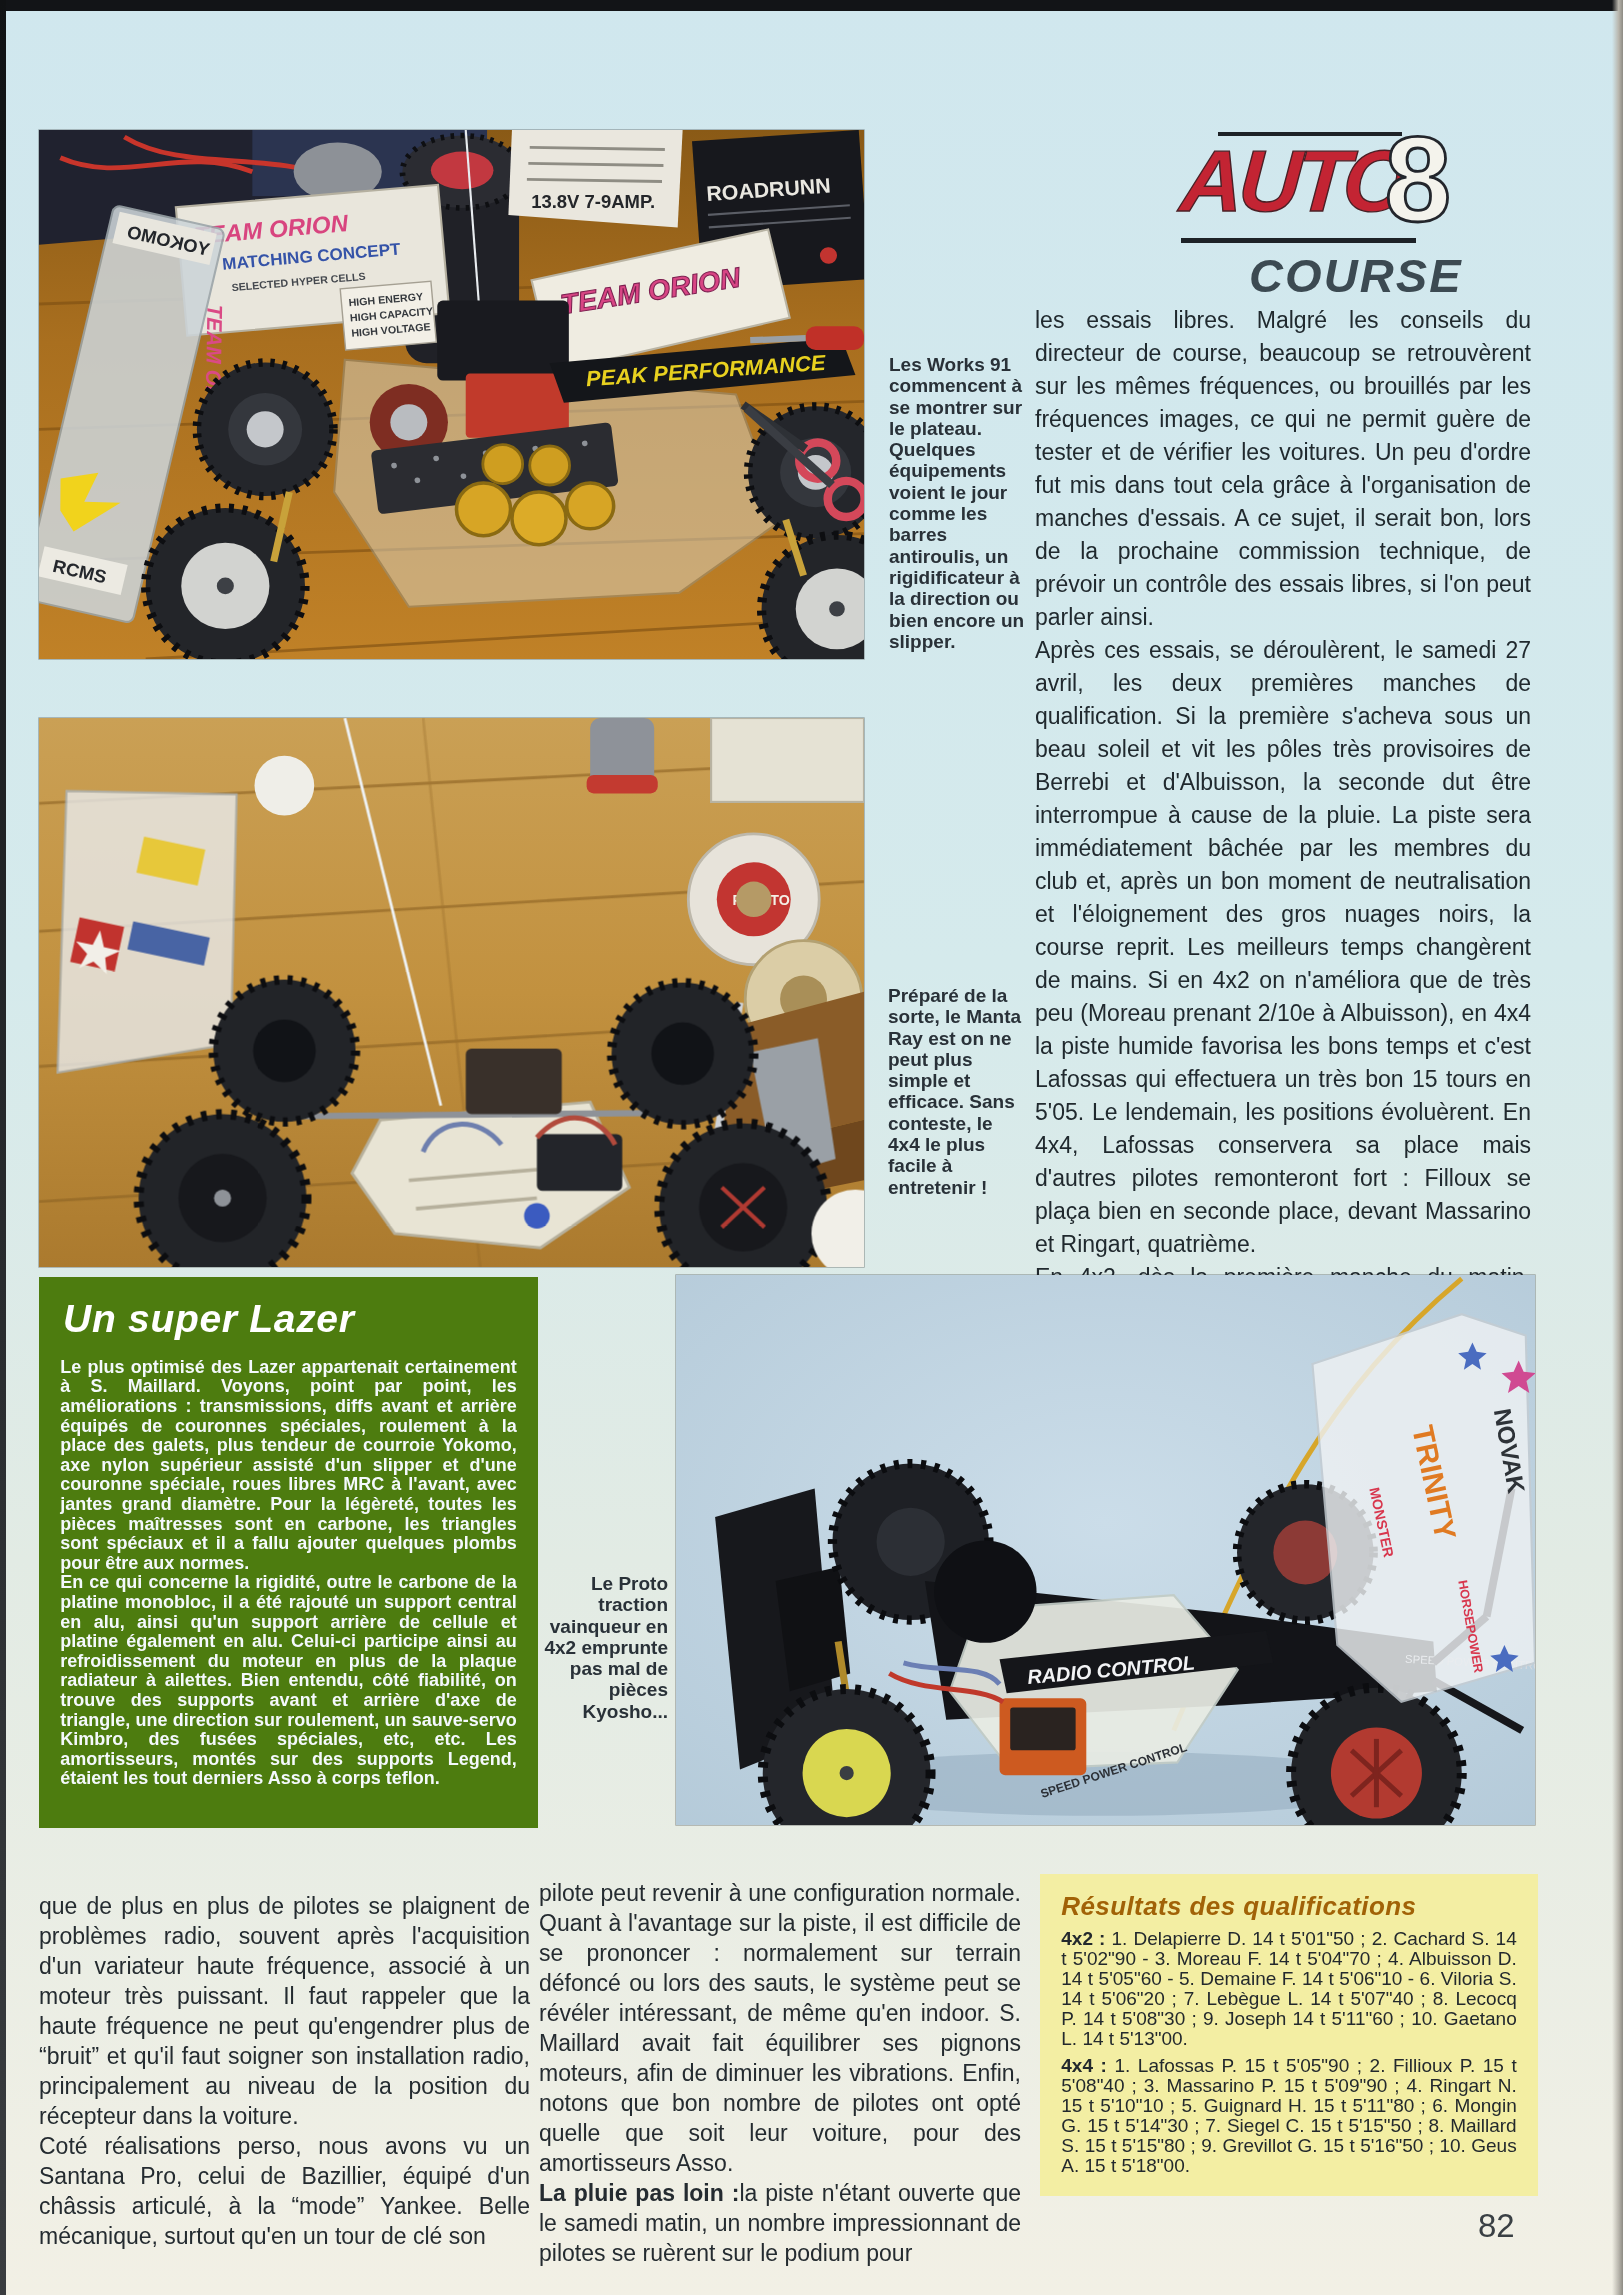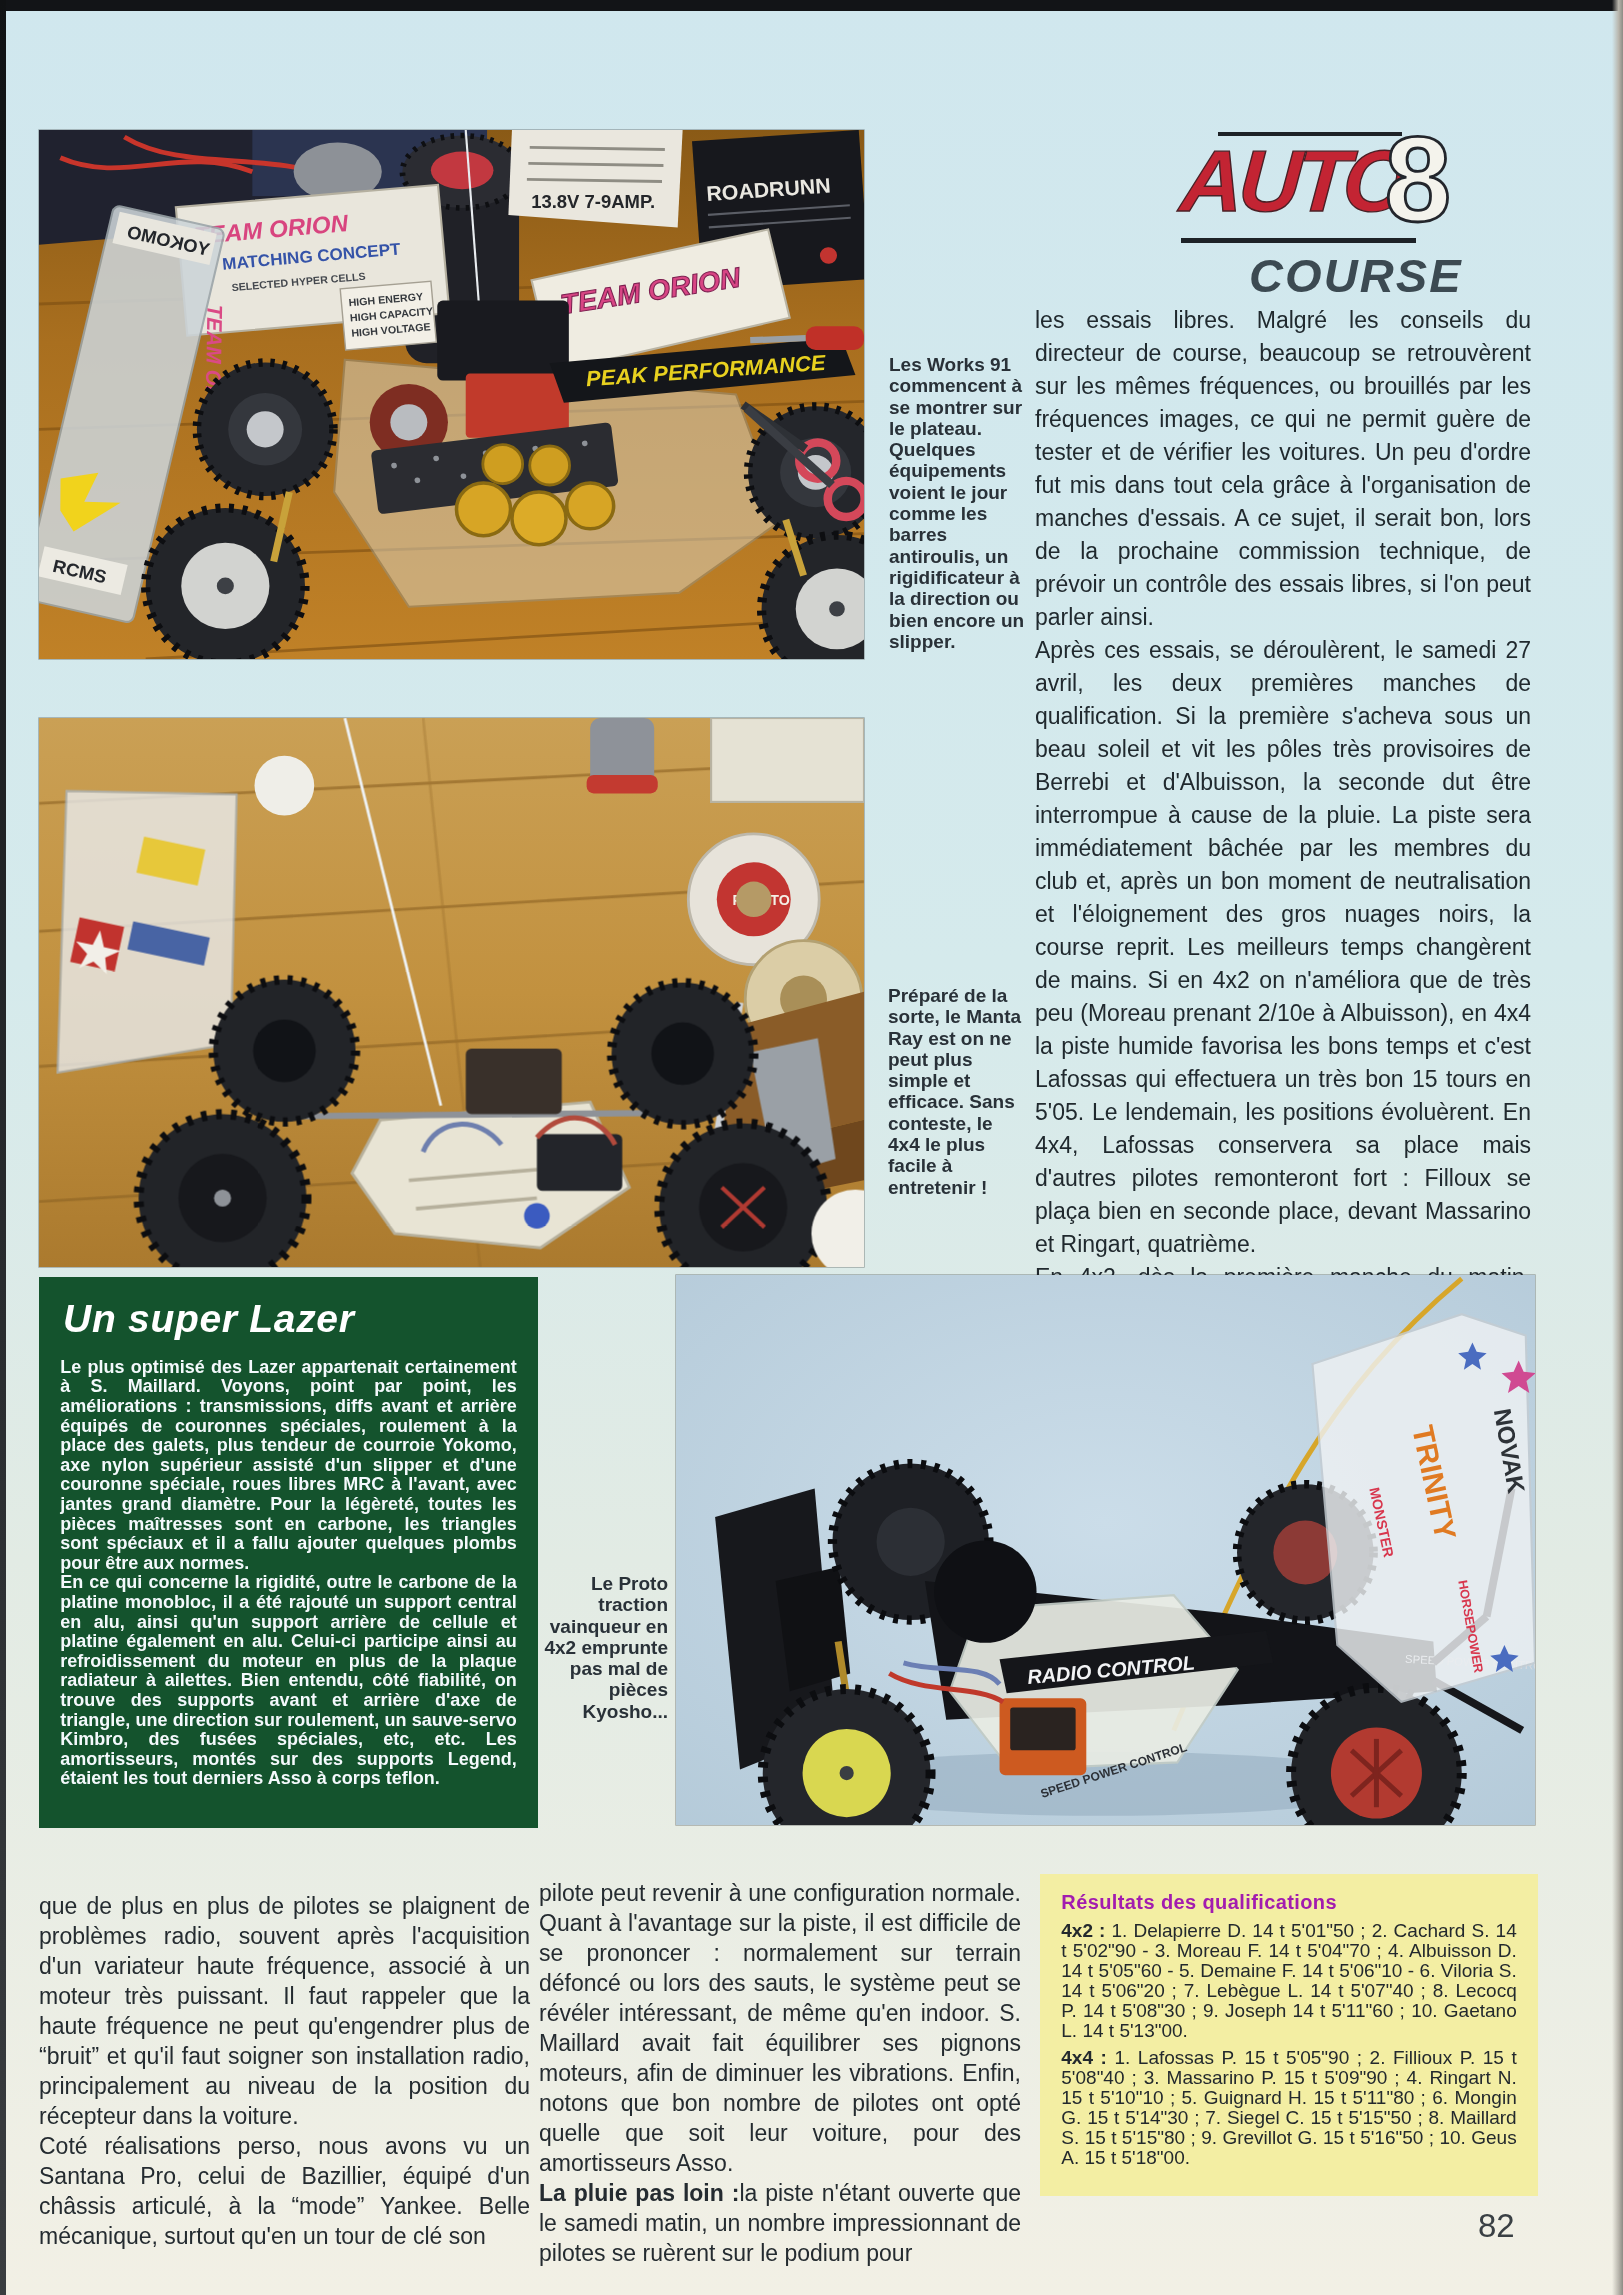--- a/index.html
+++ b/index.html
@@ -33,30 +33,30 @@
     margin:4.3px 0 0 68px;font-size:47px;font-style:italic;font-weight:bold;
     color:#3c4a52;letter-spacing:2.1px;
   }
 
   .cap{position:absolute;font-weight:bold;font-size:19px;line-height:21.3px;color:#293138;}
   .cap p{margin:0;}
 
   .colright{position:absolute;left:1035px;top:304px;width:496px;font-size:23px;line-height:33px;color:#20292e;text-align:justify;}
   .colright p{margin:0;}
 
-  .bluebox{position:absolute;left:39px;top:1277px;width:499px;height:551px;background:#14532d;box-sizing:border-box;padding:11.4px 21.3px 7.1px 21.3px;}
+  .bluebox{position:absolute;left:39px;top:1277px;width:499px;height:551px;background:#4d7c0f;box-sizing:border-box;padding:11.4px 21.3px 7.1px 21.3px;}
   .bluebox h2{margin:8.5px 0 17px 2.8px;font-size:39px;font-style:italic;color:#ffffff;letter-spacing:0.7px;}
   .bluebox p{margin:0;color:#f4f9fc;font-weight:bold;font-size:18px;line-height:19.6px;text-align:justify;}
 
   .bcol{position:absolute;font-size:23px;line-height:30px;color:#242b30;text-align:justify;}
   .bcol p{margin:0;}
   .bold-lead{font-weight:bold;}
 
   .yellowbox{position:absolute;left:1040px;top:1874px;width:498px;height:322px;background:#f3eea3;box-sizing:border-box;padding:17px 21.3px;}
-  .yellowbox h2{margin:0 0 7.1px 0;font-size:20px;color:#a21caf;letter-spacing:0.4px;}
+  .yellowbox h2{margin:0 0 7.1px 0;font-size:26px;color:#a16207;letter-spacing:0.4px;font-style:italic;}
   .yellowbox p{margin:0 0 7.1px 0;font-size:19px;line-height:20px;color:#23292d;text-align:justify;}
 
   .pagenum{position:absolute;left:1478px;top:2207px;font-size:33px;color:#3a4044;}
 
   text{font-family:"Liberation Sans",sans-serif;}
 </style>
 </head>
 <body>
 
 <div class="edge-top"></div>

